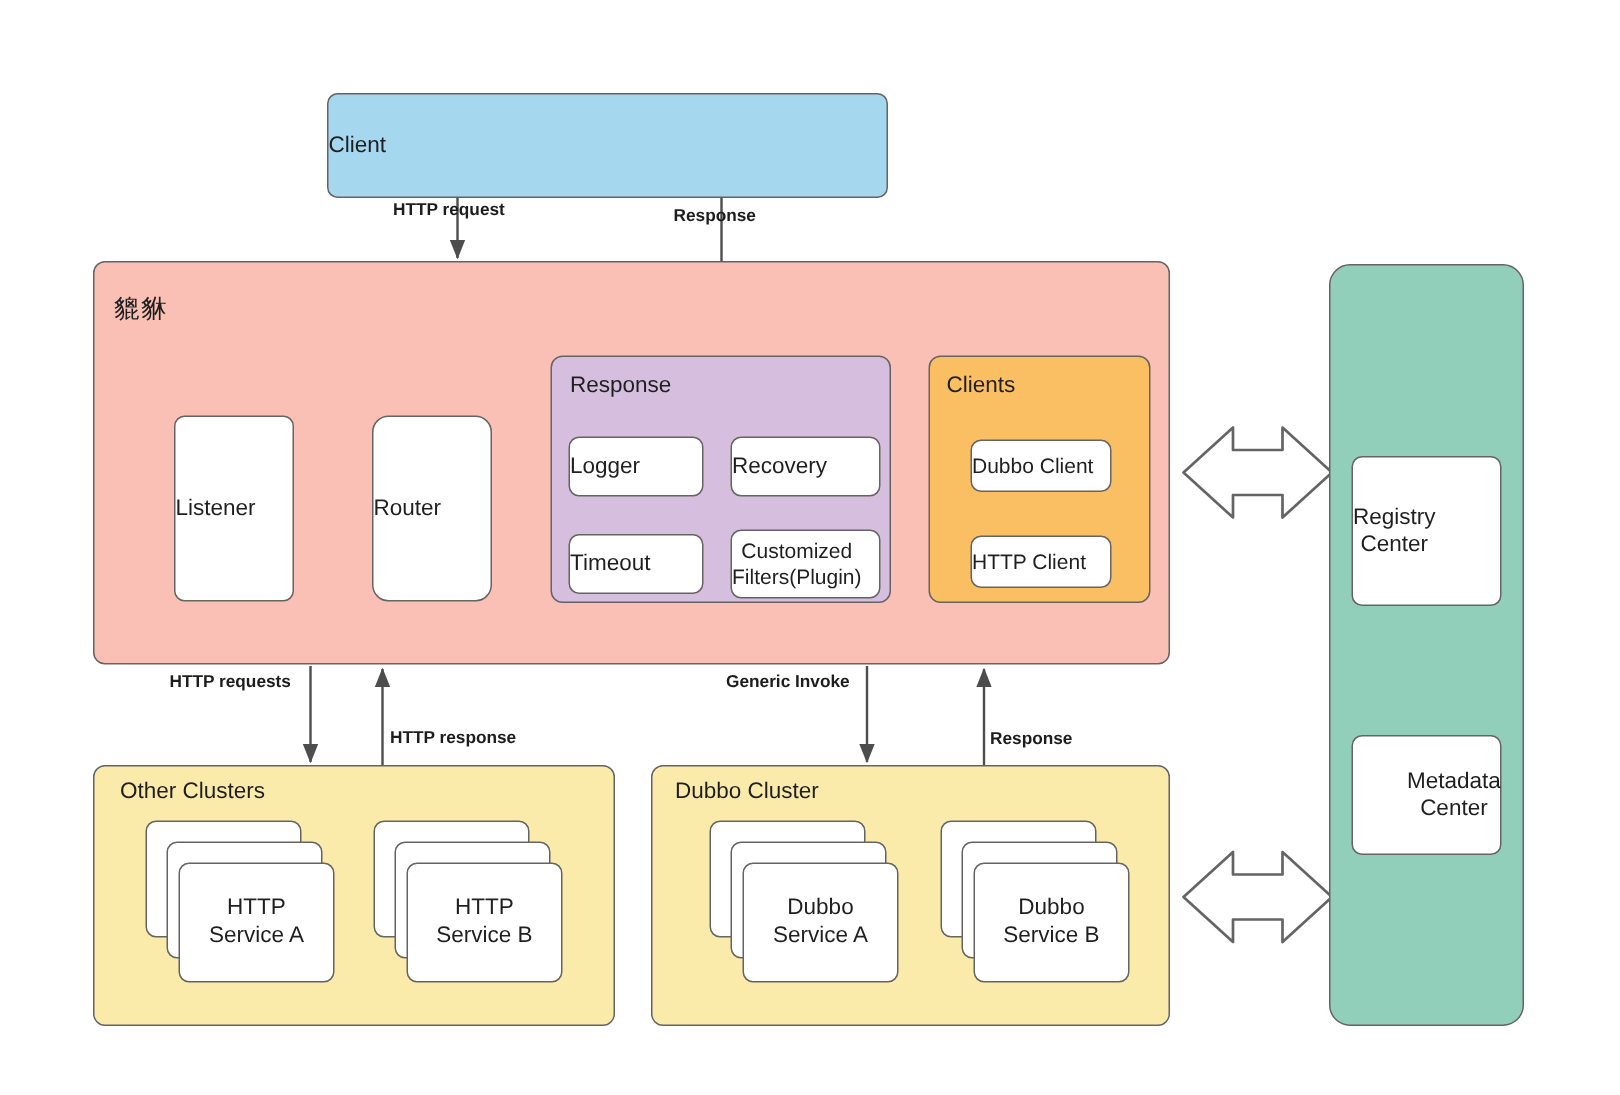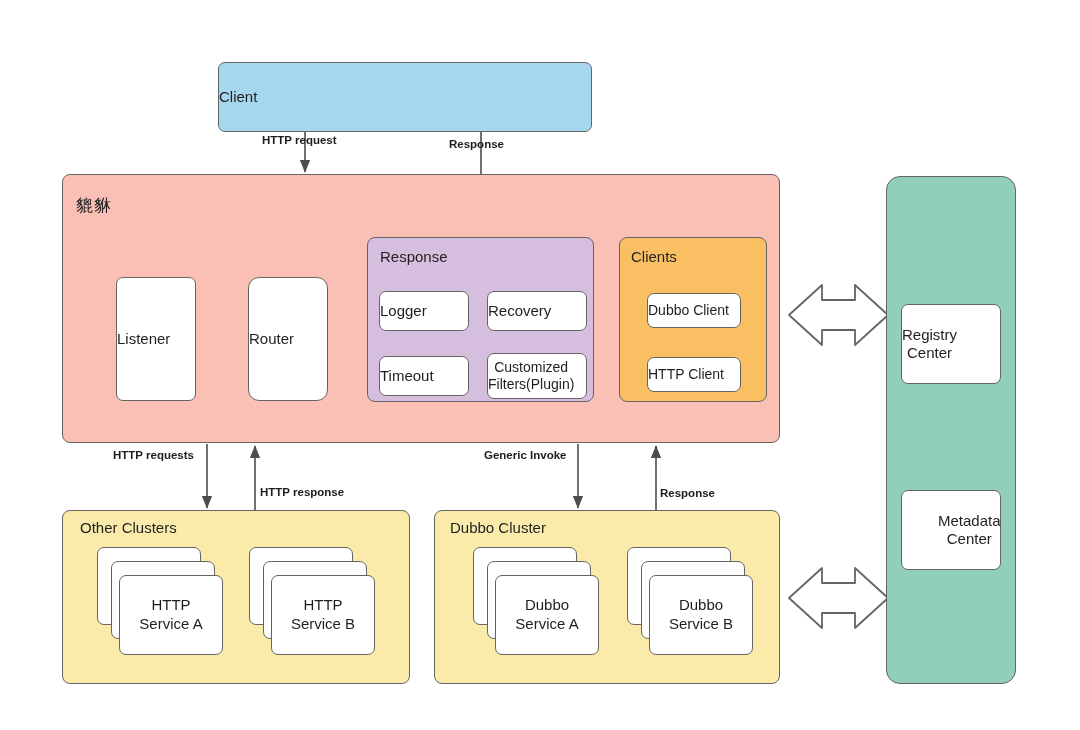--- a/index.html
+++ b/index.html
@@ -214,21 +214,21 @@
     <div class="stack-card" style="left:0px; top:0px; width:104px; height:78px;"></div>
     <div class="stack-card" style="left:14px; top:14px; width:104px; height:78px;"></div>
     <div class="stack-card stack-front" style="left:22px; top:28px; width:104px; height:80px;">
       <span>Dubbo
 Service B</span>
     </div>
   </div>
 
   <div class="panel" style="left:886px; top:176px; width:130px; height:508px; background:#92cfbb; border-radius:14px;"></div>
 
-  <div class="node white-box" style="left:901px; top:285px; width:100px; height:80px;">
+  <div class="node white-box" style="left:901px; top:285px; width:100px; height:100px;">
     <span>Registry
 Center</span>
   </div>
   <div class="node white-box" style="left:901px; top:471px; width:100px; height:80px;padding-left:36px;">
     <span>Metadata
 Center</span>
   </div>
 
 </div>
 

